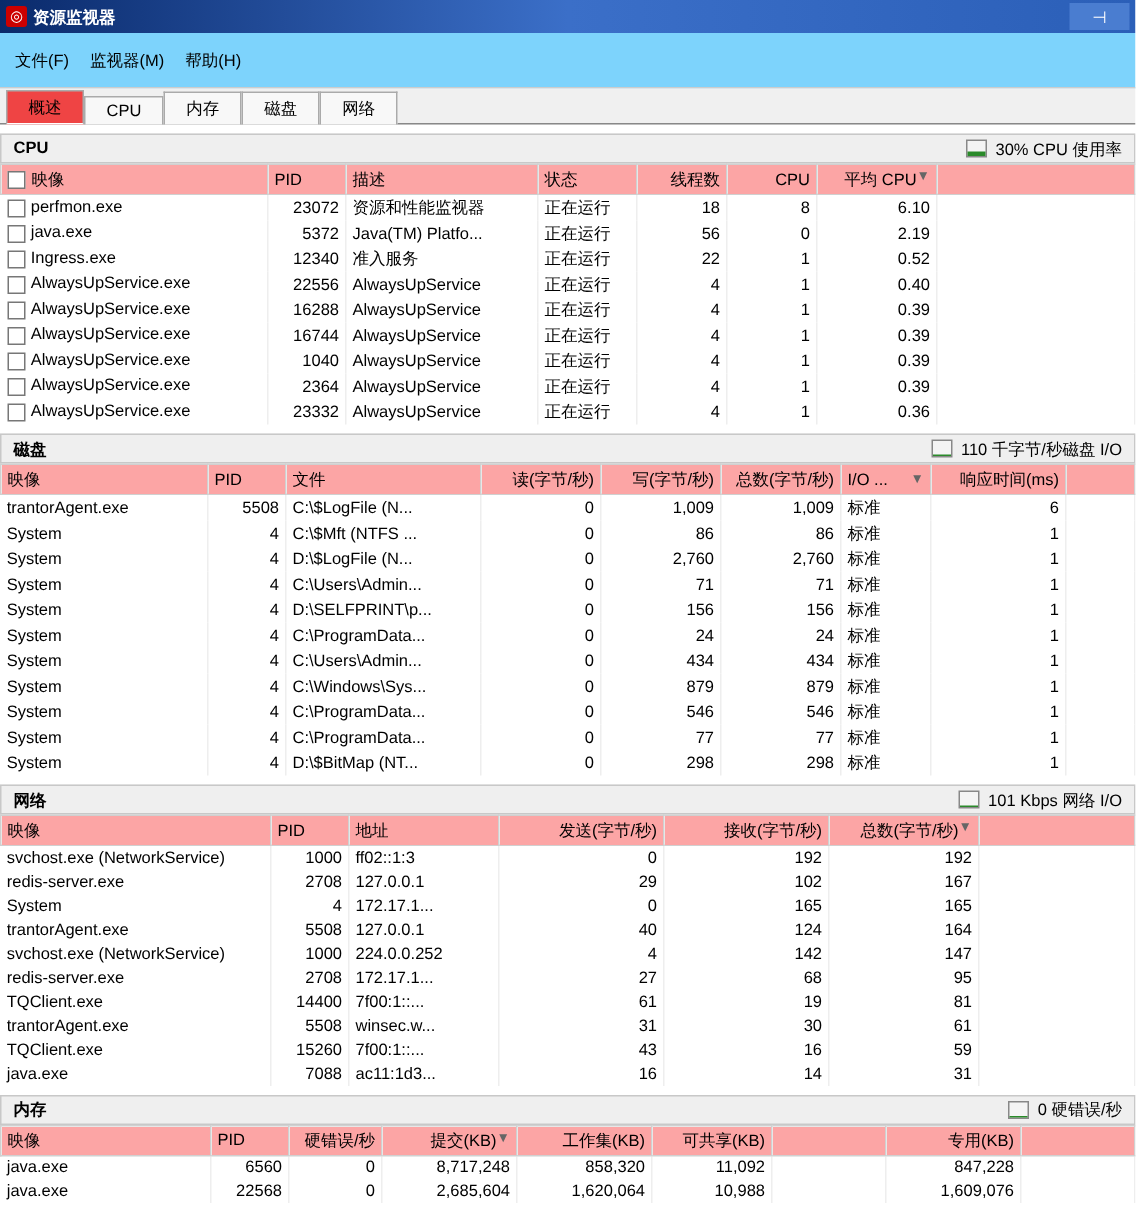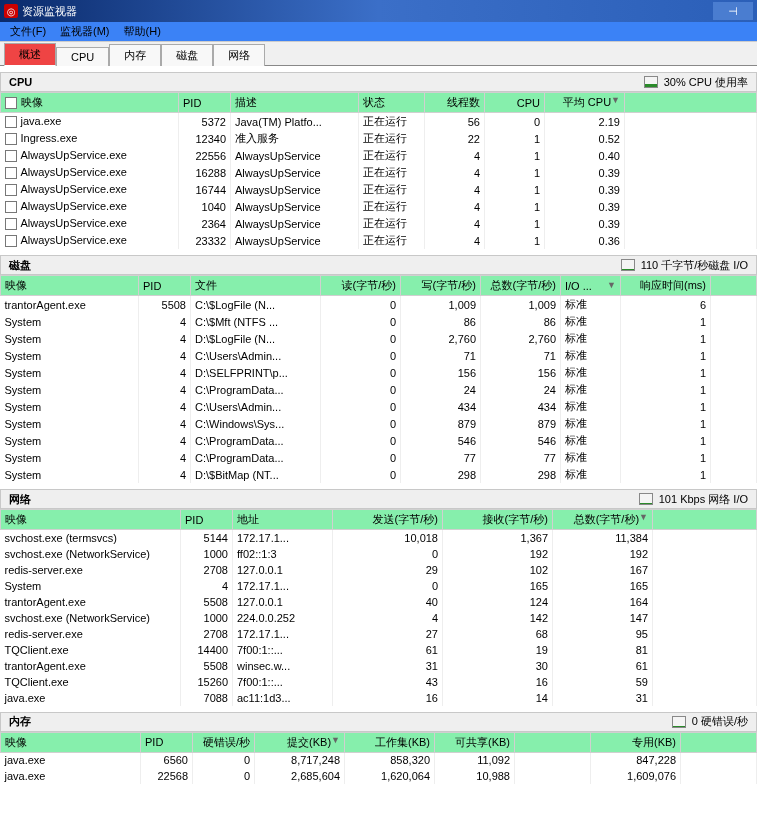--- a/index.html
+++ b/index.html
@@ -1,38 +1,38 @@
 <!DOCTYPE html>
 <html><head>
 <meta charset="utf-8">
 <style>
   * { box-sizing: border-box; margin: 0; padding: 0; }
   body { font-family: "Microsoft YaHei", "SimSun", Tahoma, sans-serif; font-size: 11px; background: #fff; width: 757px; }
   .titlebar { background: linear-gradient(to right, #0a2a6b, #3b6fc8, #2b5fb8); color: #fff; height: 22px; display: flex; align-items: center; justify-content: space-between; padding: 0 4px; }
   .titlebar .left { display: flex; align-items: center; gap: 4px; }
   .titlebar .appicon { width: 14px; height: 14px; background: #c00; display: inline-flex; align-items: center; justify-content: center; border-radius: 2px; font-size: 10px; }
-  .titlebar .title { font-weight: normal; }
+  .titlebar .title { font-weight: bold; }
   .titlebar .winbtn { width: 40px; height: 18px; background: #4a7dd0; display: inline-flex; align-items: center; justify-content: center; }
-  .menubar { background: #3b82f6; height: 20px; display: flex; align-items: center; padding: 0 4px; gap: 2px; border-bottom: 1px solid #ccc; }
+  .menubar { background: #7dd3fc; height: 37px; display: flex; align-items: center; padding: 0 4px; gap: 2px; border-bottom: 1px solid #ccc; }
   .menubar span { padding: 2px 6px; }
   .tabbar { background: #f0f0f0; height: 24px; display: flex; align-items: flex-end; padding: 0 4px; gap: 0; border-bottom: 1px solid #888; }
   .tab { padding: 3px 14px; border: 1px solid #aaa; border-bottom: none; background: #f8f8f8; position: relative; top: 1px; }
   .tab.active { background: #ef4444; border-bottom: 1px solid #fff; }
   .section { margin-top: 6px; }
   .section-header { background: #efefef; border: 1px solid #c8c8c8; height: 20px; display: flex; align-items: center; padding: 0 8px; justify-content: space-between; }
   .section-header .sname { font-weight: bold; }
   .section-header .smetric { display: flex; align-items: center; gap: 6px; }
   .bar { width: 14px; height: 12px; border: 1px solid #888; display: inline-block; position: relative; background: #f4f4f4; }
   .bar::after { content: ""; position: absolute; left: 0; bottom: 0; width: 100%; background: #2a8a2a; }
   .bar.p30::after { height: 30%; }
   .bar.p10::after { height: 10%; }
   .bar.p15::after { height: 15%; }
   .bar.p00::after { height: 2%; }
   table { border-collapse: collapse; width: 100%; table-layout: fixed; }
-  th { background: #86efac; border: 1px solid #d0d0d0; font-weight: normal; text-align: left; padding: 2px 4px; height: 18px; position: relative; }
+  th { background: #fca5a5; border: 1px solid #d0d0d0; font-weight: normal; text-align: left; padding: 2px 4px; height: 18px; position: relative; }
   th .sort { float: right; color: #666; font-size: 9px; }
   td { padding: 1px 4px; height: 16px; overflow: hidden; white-space: nowrap; text-overflow: ellipsis; border-right: 1px solid #eee; }
   .num { text-align: right; }
   .chk { width: 12px; height: 12px; border: 1px solid #777; display: inline-block; vertical-align: middle; margin-right: 4px; background: #fff; }
   col.c-img { width: 178px; }
   col.c-pid { width: 52px; }
   col.c-desc { width: 128px; }
   col.c-stat { width: 66px; }
   col.c-thr { width: 60px; }
   col.c-cpu { width: 60px; }
@@ -115,20 +115,30 @@
       <th>描述</th>
       <th>状态</th>
       <th class="num">线程数</th>
       <th class="num">CPU</th>
       <th class="num"><span>平均 CPU</span><span class="sort">▼</span></th>
       <th></th>
     </tr>
       </thead>
     <tbody id="cpu-body">
         <tr>
+     <td><span class="chk"></span>perfmon.exe</td>
+     <td class="num">23072</td>
+          <td class="">资源和性能监视器</td>
+          <td class="">正在运行</td>
+          <td class="num">18</td>
+          <td class="num">8</td>
+          <td class="num">6.10</td>
+          <td></td>
+   </tr>
+        <tr>
      <td><span class="chk"></span>java.exe</td>
      <td class="num">5372</td>
           <td class="">Java(TM) Platfo...</td>
           <td class="">正在运行</td>
           <td class="num">56</td>
           <td class="num">0</td>
           <td class="num">2.19</td>
           <td></td>
    </tr>
         <tr>
@@ -388,29 +398,20 @@
       <th>PID</th>
       <th>地址</th>
       <th class="num">发送(字节/秒)</th>
       <th class="num">接收(字节/秒)</th>
       <th class="num"><span>总数(字节/秒)</span><span class="sort">▼</span></th>
       <th></th>
     </tr>
       </thead>
     <tbody id="net-body">
         <tr>
-     <td class="">svchost.exe (termsvcs)</td>
-          <td class="num">5144</td>
-          <td class="">172.17.1...</td>
-          <td class="num">10,018</td>
-          <td class="num">1,367</td>
-          <td class="num">11,384</td>
-          <td></td>
-   </tr>
-        <tr>
      <td class="">svchost.exe (NetworkService)</td>
           <td class="num">1000</td>
           <td class="">ff02::1:3</td>
           <td class="num">0</td>
           <td class="num">192</td>
           <td class="num">192</td>
           <td></td>
    </tr>
         <tr>
      <td class="">redis-server.exe</td>

